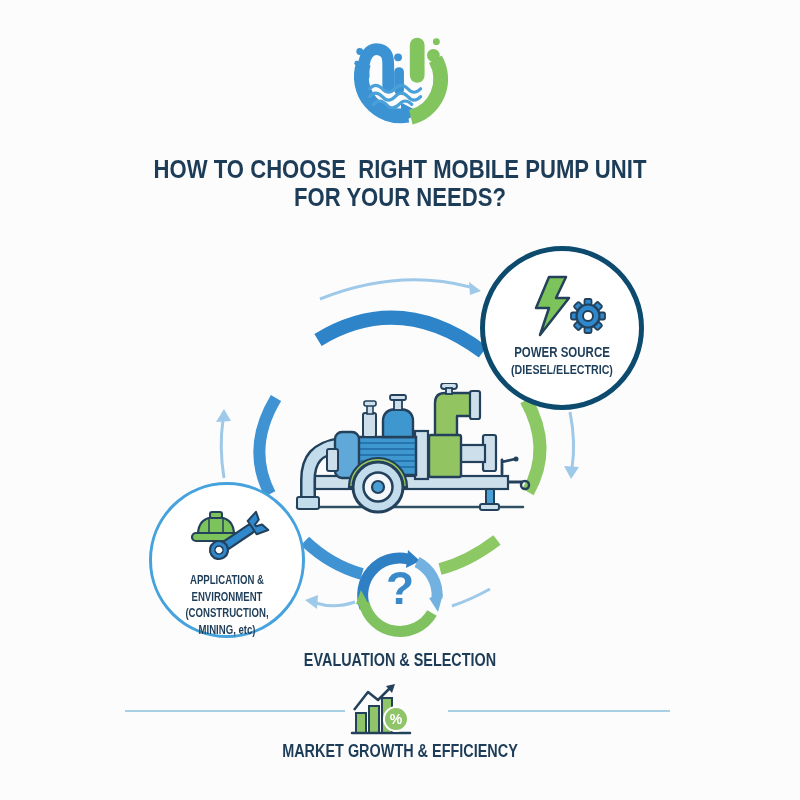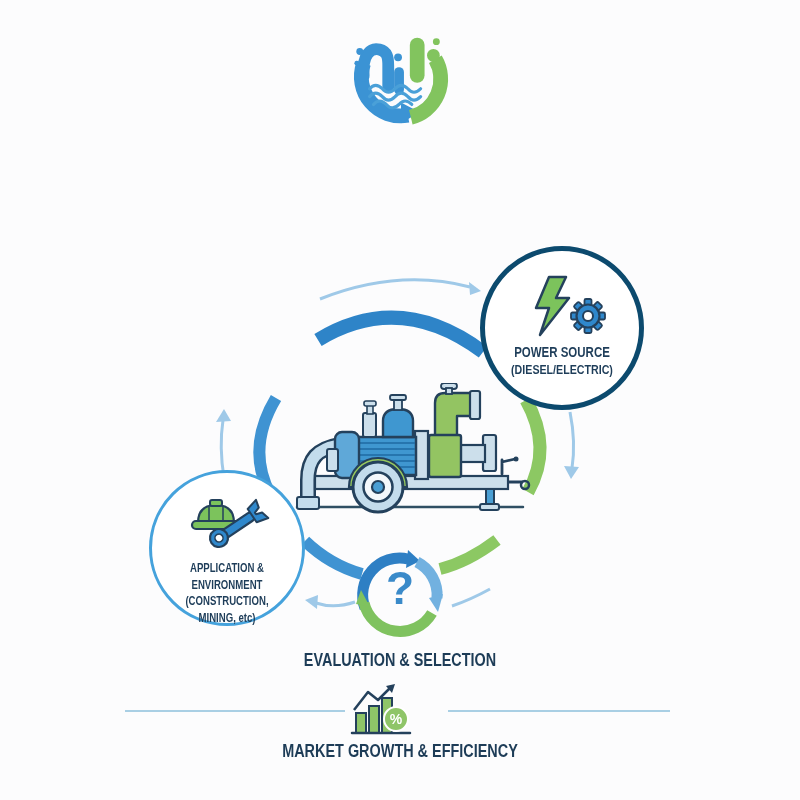--- a/index.html
+++ b/index.html
@@ -67,20 +67,24 @@
       <rect x="69" y="16" width="15" height="46" rx="7.5" fill="#82c45e"></rect>
       <circle cx="93" cy="34" r="6.5" fill="#82c45e"></circle>
       <circle cx="96" cy="20" r="3.5" fill="#82c45e"></circle>
       <rect x="93" y="50" width="10" height="22" rx="5" fill="#82c45e"></rect>
       <path d="M28,68 q6,-7 13,0 q6,7 13,0 q6,-7 13,0 q6,7 13,0" stroke="#4aa0d8" stroke-width="3.2" fill="none" stroke-linecap="round"></path>
       <path d="M28,76 q6,-7 13,0 q6,7 13,0 q6,-7 13,0 q6,7 13,0" stroke="#4aa0d8" stroke-width="3.2" fill="none" stroke-linecap="round"></path>
       <path d="M32,84 q6,-7 13,0 q6,7 13,0 q6,-7 13,0" stroke="#4aa0d8" stroke-width="3.2" fill="none" stroke-linecap="round"></path>
     </svg>
   </div>
 
+  <div class="title">
+    <div class="tline">HOW TO CHOOSE  RIGHT MOBILE PUMP UNIT</div>
+    <div class="tline">FOR YOUR NEEDS?</div>
+  </div>
 
 
   <div class="node green" style="left:480px;top:246px;width:164px;height:164px;">
     <svg class="abs" style="left:40px;top:24px;" width="90" height="64" viewBox="0 0 90 64">
       <g transform="translate(63,41)">
         <g fill="#2f88cc" stroke="#24415c" stroke-width="1.8">
           <rect x="-3.5" y="-17" width="7" height="8" rx="1.5"></rect>
           <rect x="-3.5" y="-17" width="7" height="8" rx="1.5" transform="rotate(45)"></rect>
           <rect x="-3.5" y="-17" width="7" height="8" rx="1.5" transform="rotate(90)"></rect>
           <rect x="-3.5" y="-17" width="7" height="8" rx="1.5" transform="rotate(135)"></rect>
@@ -93,21 +97,21 @@
         <circle r="5" fill="#ffffff" stroke="#24415c" stroke-width="2"></circle>
       </g>
       <polygon points="24,2 41,2 31,23 44,23 15,60 24,33 11,33" fill="#7cc35c" stroke="#24415c" stroke-width="2.5" stroke-linejoin="round"></polygon>
     </svg>
     <div class="node-label" style="top:92px;font-size:14px;line-height:18px;">
       <div>POWER SOURCE</div>
       <div class="l2" style="font-size:13px;">(DIESEL/ELECTRIC)</div>
     </div>
   </div>
 
-  <div class="node blue" style="left:149px;top:470px;width:156px;height:156px;">
+  <div class="node blue" style="left:149px;top:482px;width:156px;height:156px;">
     <svg class="abs" style="left:32px;top:18px;" width="92" height="66" viewBox="0 0 92 66">
       <g transform="translate(34,26)">
         <path d="M-20,6 Q-20,-12 -2,-12 Q16,-12 16,6 Z" fill="#7cc35c" stroke="#24415c" stroke-width="2.2"></path>
         <path d="M-9,-10 V4 M5,-11 V4" stroke="#24415c" stroke-width="1.5" fill="none"></path>
         <rect x="-8" y="-17" width="12" height="6" rx="2" fill="#7cc35c" stroke="#24415c" stroke-width="2"></rect>
         <rect x="-26" y="4" width="50" height="8" rx="4" fill="#7cc35c" stroke="#24415c" stroke-width="2.2"></rect>
       </g>
       <g transform="translate(35,47) rotate(-34)">
         <rect x="2" y="-4.5" width="40" height="9" rx="4.5" fill="#2f88cc" stroke="#24415c" stroke-width="2.2"></rect>
         <circle cx="0" cy="0" r="9" fill="#2f88cc" stroke="#24415c" stroke-width="2.2"></circle>

